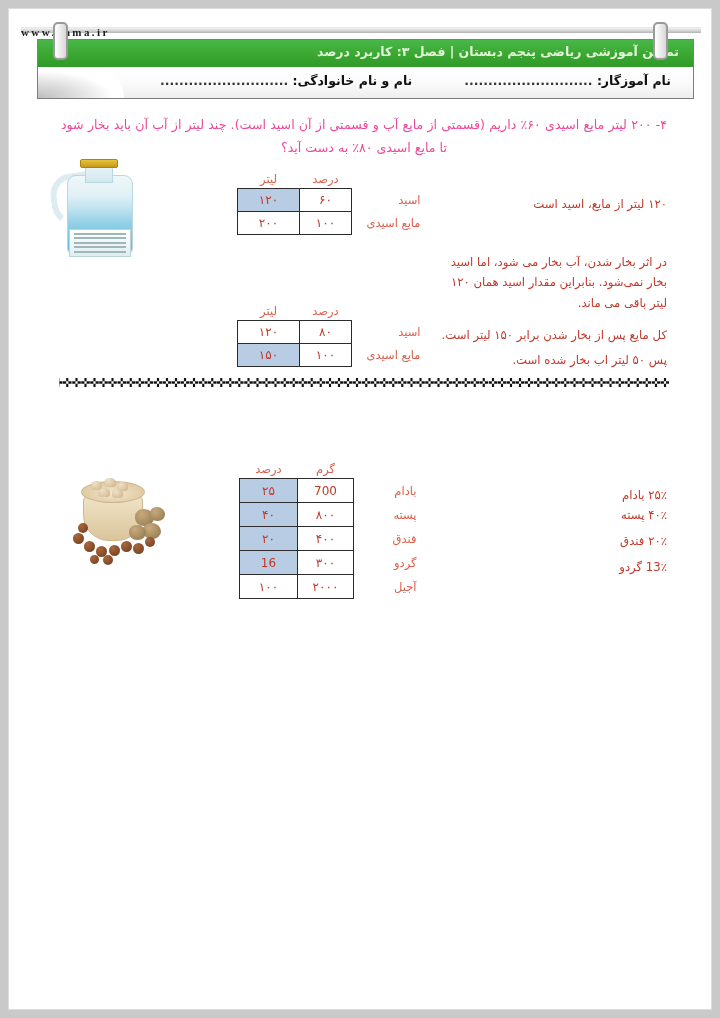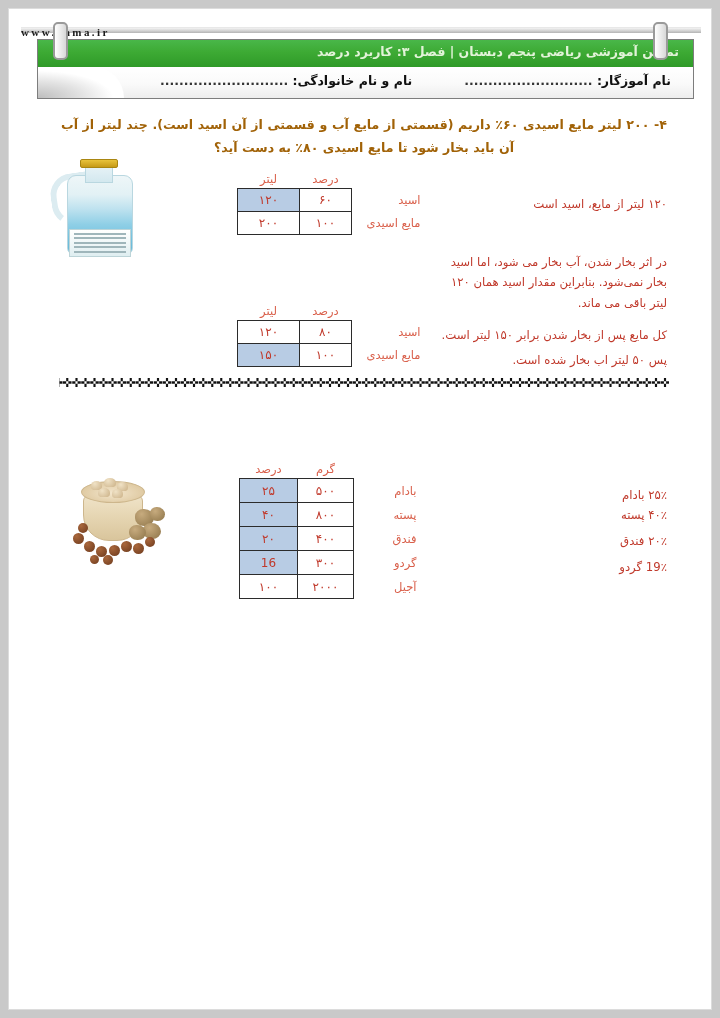--- a/index.html
+++ b/index.html
@@ -113,22 +113,22 @@
     font-weight: bold;
     color: #111111;
     white-space: nowrap;
   }
   .dots { color: #333; letter-spacing: 1px; }
 
   
   .q-text {
     position: absolute;
     font-size: 12.6px;
-    font-weight: bold;
-    color: #a16207;
+    font-weight: normal;
+    color: #ec4899;
     line-height: 1.85;
     text-align: justify;
     text-align-last: center;
   }
 
   
   .tbl { position: absolute; }
   .tbl table {
     border-collapse: collapse;
     direction: rtl;
@@ -379,21 +379,21 @@
   <div class="tbl" style="left:230px; top:450px;">
     <table>
       <tbody>
           <tr>
         <td class="rowlab" style="width:56px;"></td>
         <th class="hdr" style="width:56px;">گرم</th>
         <th class="hdr" style="width:58px;">درصد</th>
       </tr>
       <tr>
         <td class="rowlab">بادام</td>
-        <td style="height:23px;">۵۰۰</td>
+        <td style="height:23px;">700</td>
         <td class="hl">۲۵</td>
       </tr>
       <tr>
         <td class="rowlab">پسته</td>
         <td style="height:23px;margin-left:20px;">۸۰۰</td>
         <td class="hl">۴۰</td>
       </tr>
       <tr>
         <td class="rowlab">فندق</td>
         <td style="height:23px;text-align:center;">۴۰۰</td>
@@ -409,15 +409,15 @@
         <td style="height:23px;">۲۰۰۰</td>
         <td>۱۰۰</td>
       </tr>
     </tbody>
       </table>
   </div>
 
   <div class="note" style="left:470px; top:476px; width:188px;">۲۵٪ بادام</div>
   <div class="note" style="left:470px; top:496px; width:188px;">۴۰٪ پسته</div>
   <div class="note" style="left:470px; top:522px; width:188px;">۲۰٪ فندق</div>
-  <div class="note" style="left:470px; top:548px; width:188px;">19٪ گردو</div>
+  <div class="note" style="left:470px; top:548px; width:188px;">13٪ گردو</div>
 
 </div>
 
 </body></html>

